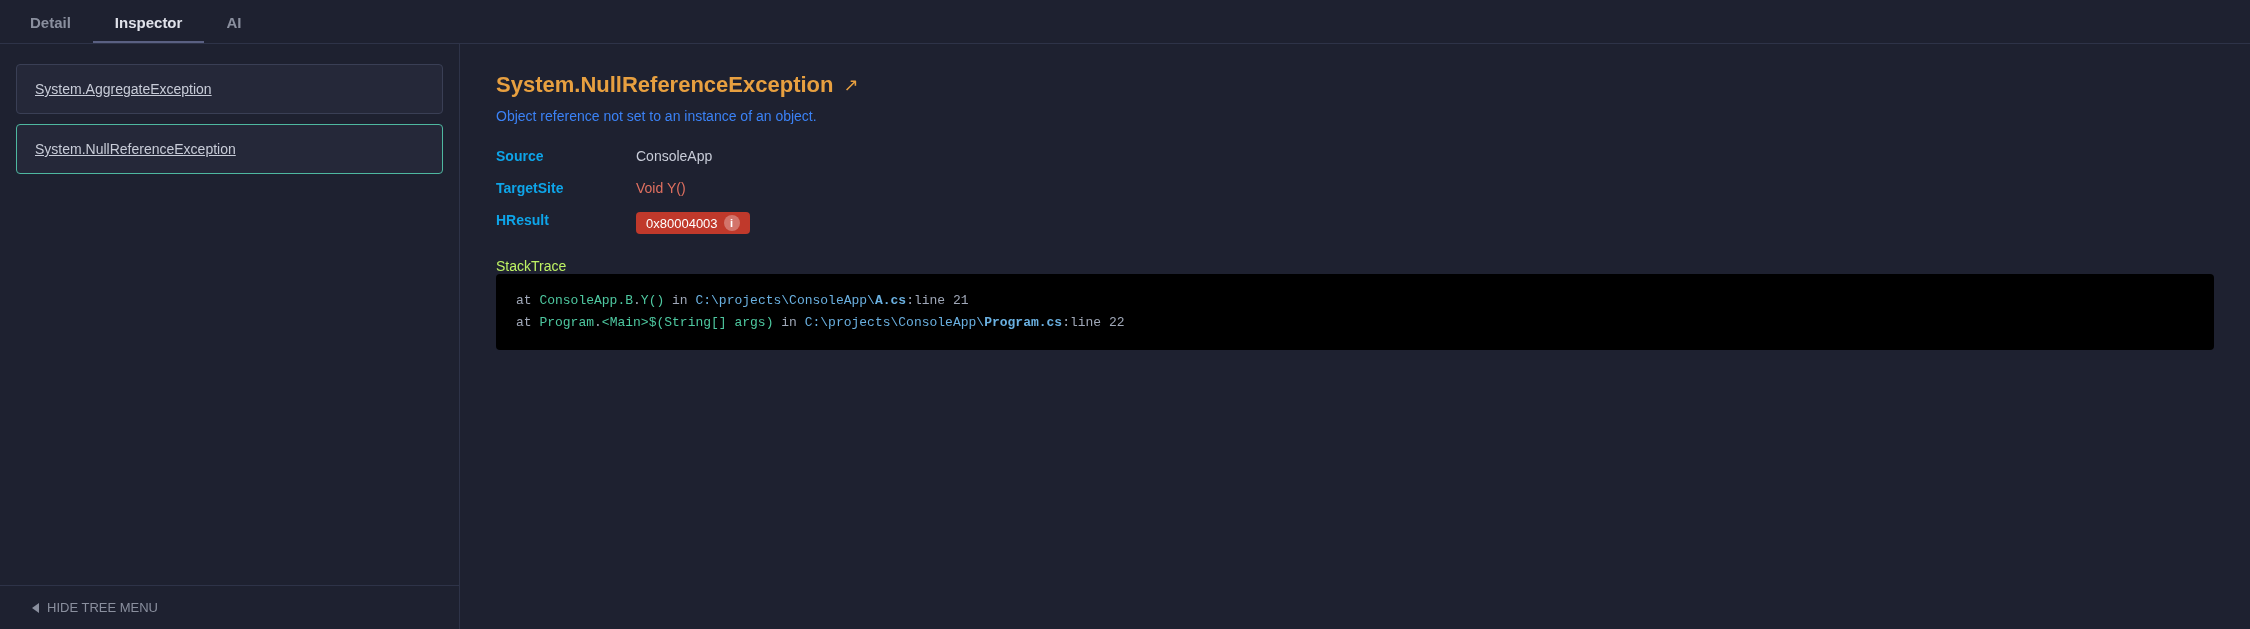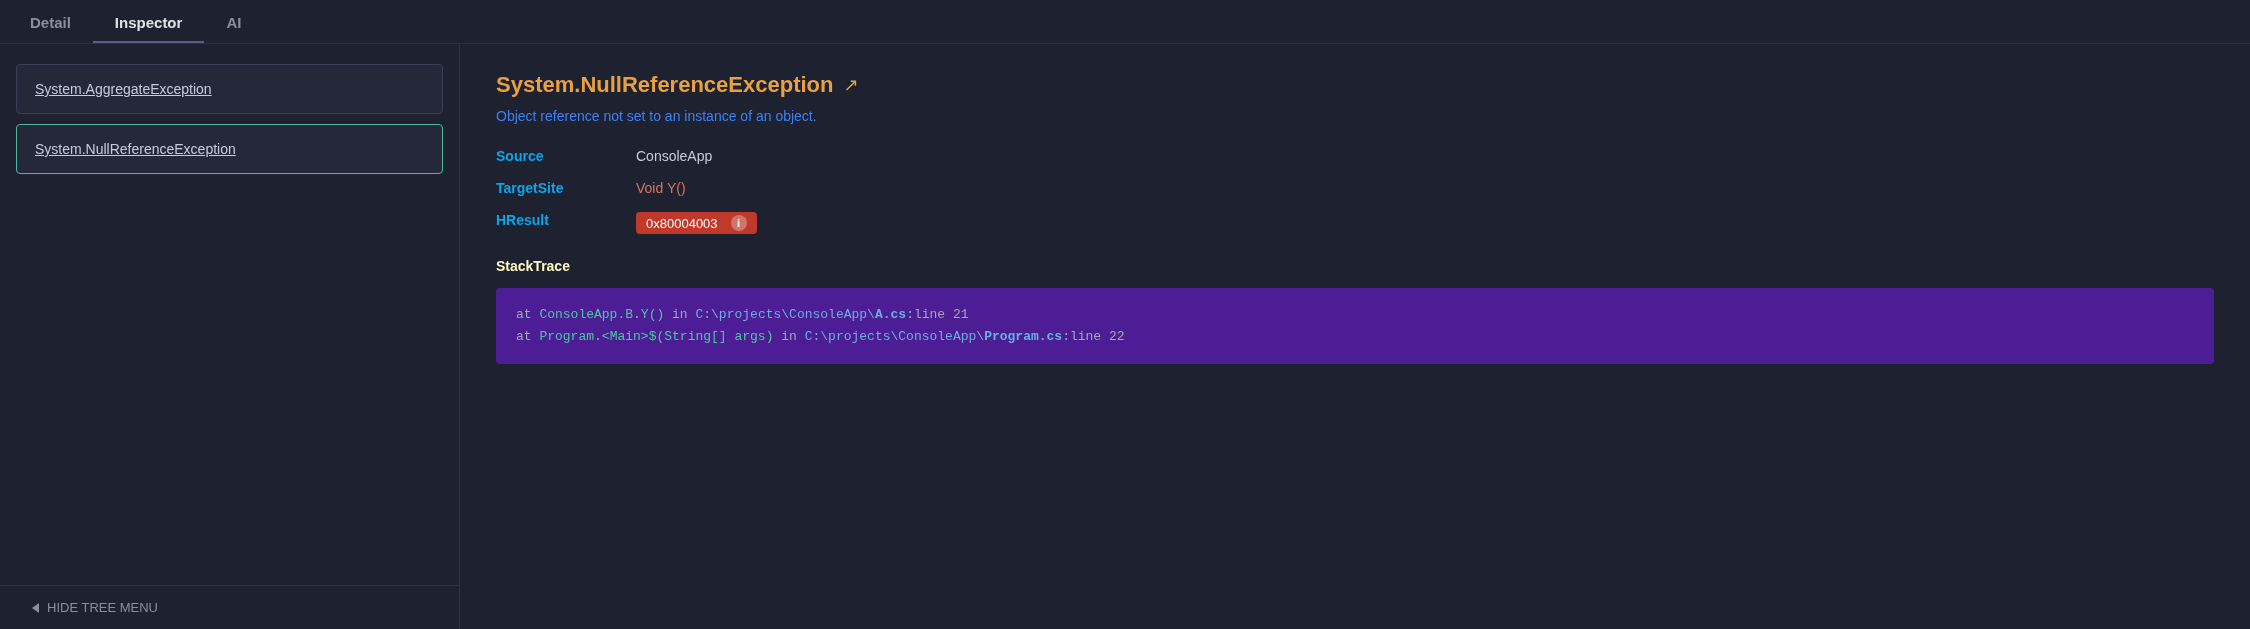--- a/index.html
+++ b/index.html
@@ -153,45 +153,44 @@
     }
 
     .hresult-badge {
       background-color: #c0392b;
       color: #fff;
       padding: 3px 10px;
       border-radius: 4px;
       font-size: 13px;
       display: inline-flex;
       align-items: center;
-      gap: 13px;
+      gap: 6px;
     }
     .info-icon {
       display: inline-flex;
       align-items: center;
       justify-content: center;
       width: 16px;
       height: 16px;
       border-radius: 50%;
       background-color: rgba(255,255,255,0.3);
       color: #fff;
       font-size: 11px;
       font-weight: bold;
       cursor: pointer;
     }
 
     .stacktrace-label {
-      font-weight: 700;
-      color: #fef9c3;
-      font-size: 14px;
-      margin-bottom: 14px;
+      font-weight: 400;
+      color: #bef264;
+      font-size: 14px;
     }
 
     .stacktrace-block {
-      background-color: #4c1d95;
+      background-color: #000000;
       border-radius: 4px;
       padding: 16px 20px;
       font-family: 'Consolas', 'Courier New', monospace;
       font-size: 13px;
       line-height: 1.7;
     }
     .st-line {
       display: block;
     }
     .st-keyword {

